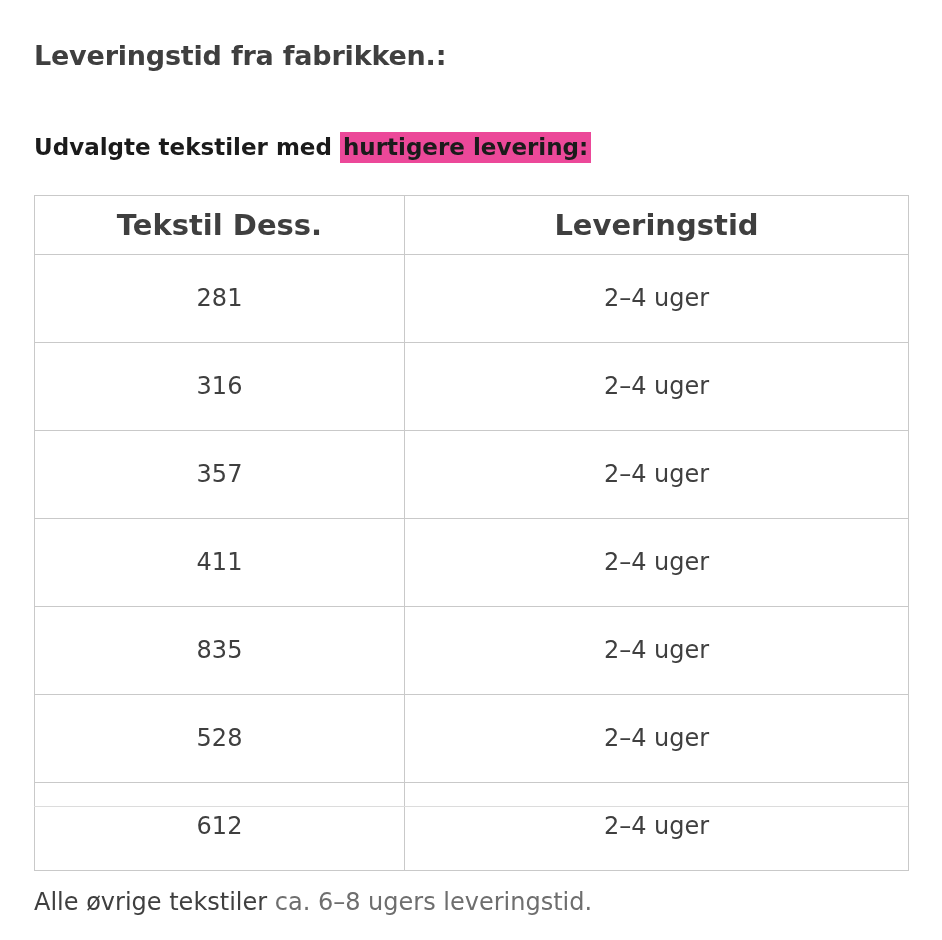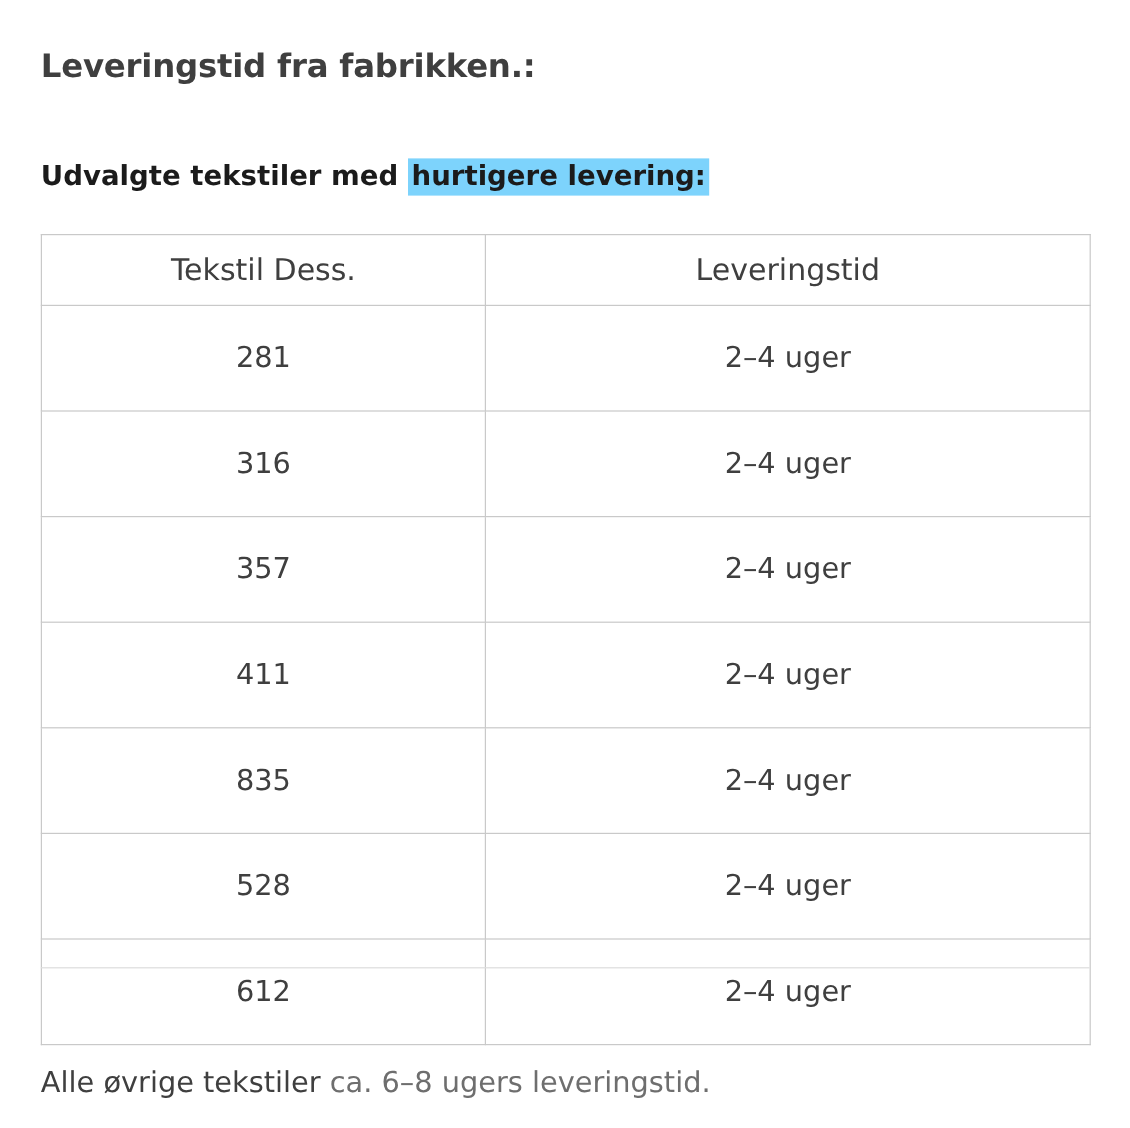--- a/index.html
+++ b/index.html
@@ -31,38 +31,38 @@
   }
   .subheading {
     font-size: 23px;
     font-weight: bold;
     color: #1b1b1b;
     margin-top: 62px;
     line-height: 1.2;
     white-space: nowrap;
   }
   .subheading .hl {
-    background: #7dd3fc;
+    background: #ec4899;
     padding: 2px 3px 3px 3px;
   }
   table.delivery {
     margin-top: 33px;
     border-collapse: collapse;
     width: 874px;
     table-layout: fixed;
   }
   table.delivery th,
   table.delivery td {
     border: 1px solid #c9c9c9;
     text-align: center;
     color: #3f3f3f;
   }
   table.delivery th {
-    font-size: 25px;
-    font-weight: normal;
+    font-size: 29px;
+    font-weight: bold;
     height: 58px;
     padding: 0;
   }
   table.delivery td {
     font-size: 24px;
     font-weight: normal;
     height: 55px;
     padding: 16px;
   }
   table.delivery col.c1 { width: 370px; }

